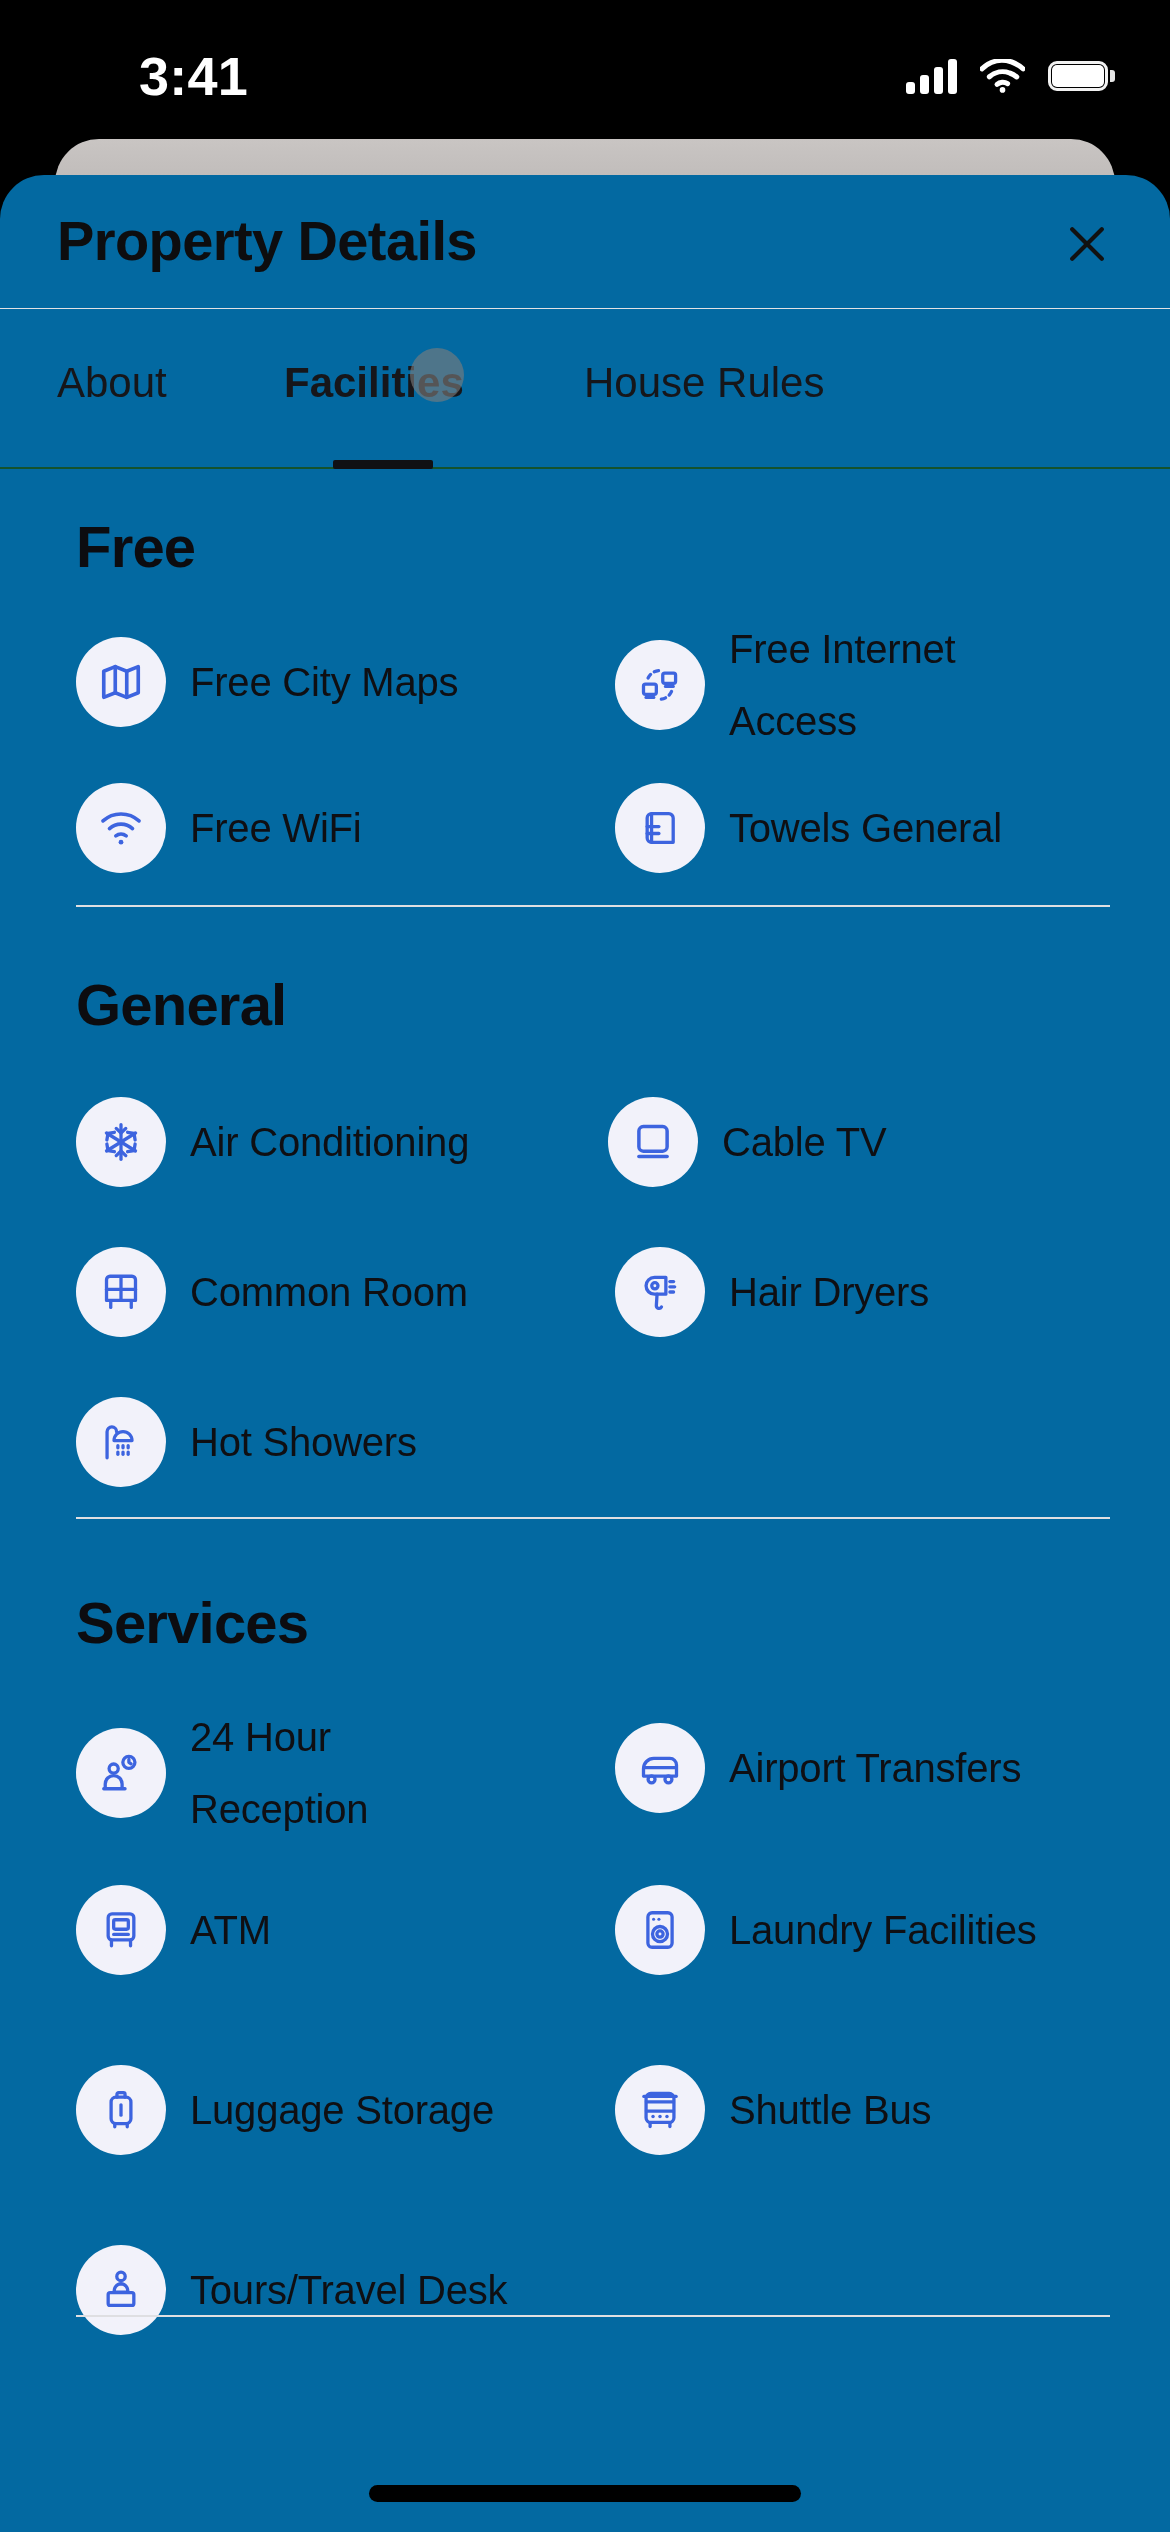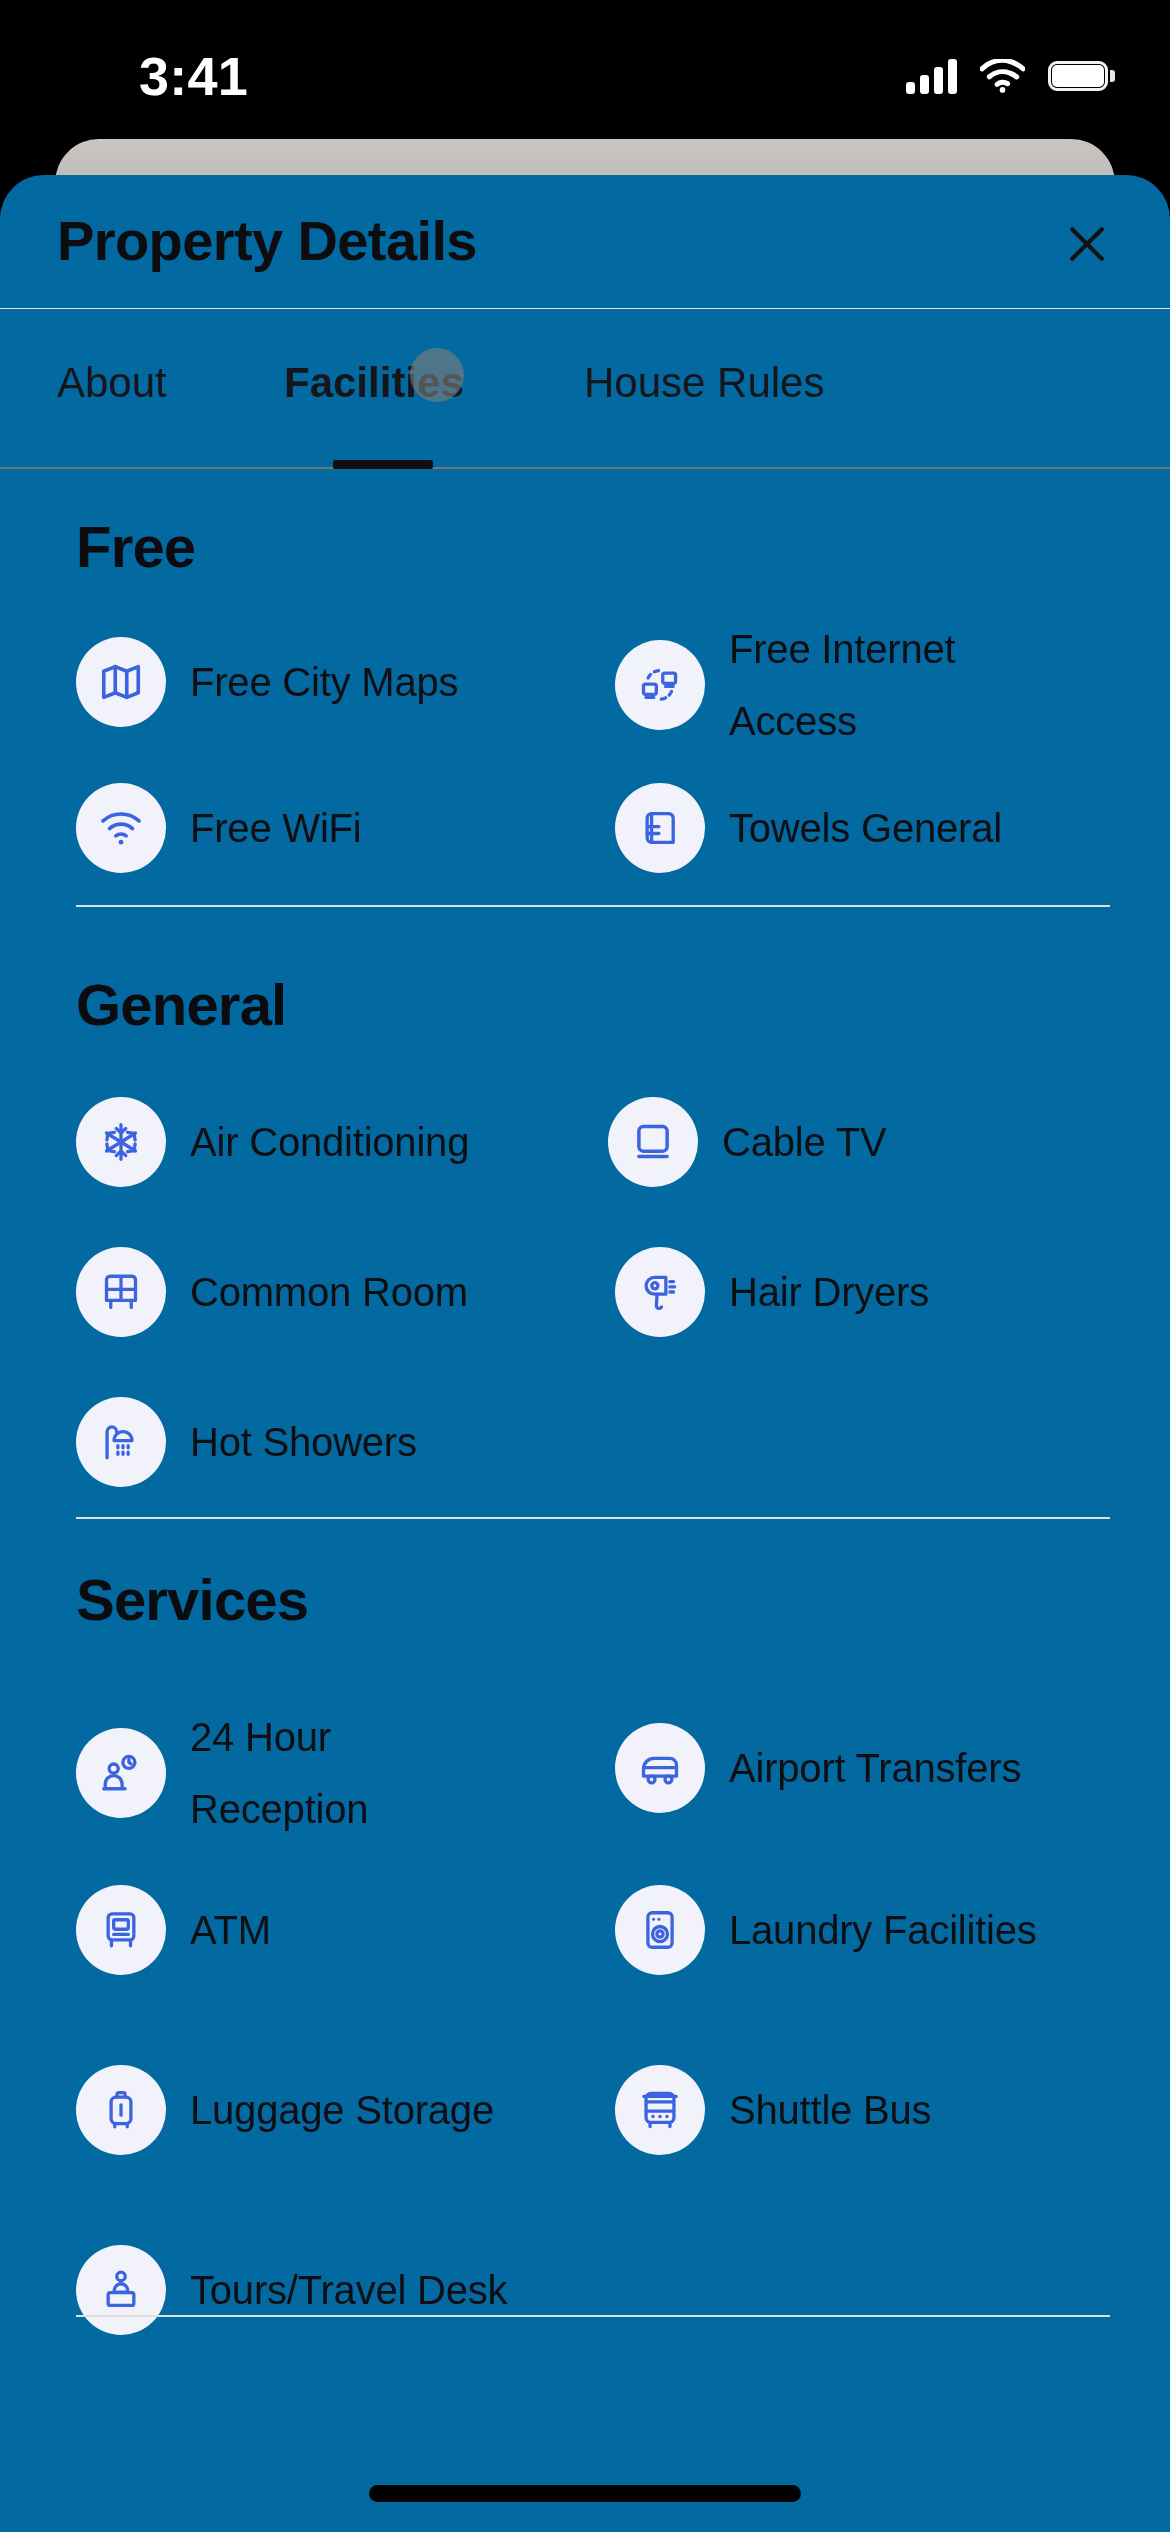--- a/index.html
+++ b/index.html
@@ -77,21 +77,21 @@
     position:absolute; right:42px; top:28px;
     width:82px; height:82px;
     display:flex; align-items:center; justify-content:center;
     background:transparent; border:none; cursor:pointer;
   }
   .close-btn svg { display:block; }
 
   
   .tabs {
     position:relative; height:160px; width:100%;
-    border-bottom:2px solid #737373;
+    border-bottom:2px solid #14532d;
   }
   .tab {
     position:absolute; top:46px;
     font-size:42px; color:#16161a; line-height:56px;
     background:none; border:none; cursor:pointer;
     font-family:"Liberation Sans", sans-serif;
     white-space:nowrap;
   }
   .tab-0 { left:57px; font-weight:400; }
   .tab-1 { left:284px; font-weight:700; }
@@ -103,21 +103,21 @@
 
   
   .content { position:relative; padding:8px; }
   .section { position:relative; }
   .section-title {
     font-size:58px; font-weight:700; color:#0c0c10;
     letter-spacing:-0.8px; line-height:68px;
   }
   .sec-free  .section-title { position:absolute; left:68px; top:36px; }
   .sec-gen   .section-title { position:absolute; left:68px; top:36px; }
-  .sec-serv  .section-title { position:absolute; left:68px; top:21px; }
+  .sec-serv  .section-title { position:absolute; left:68px; top:44px; }
 
   .grid { position:relative; }
   .amenity {
     position:absolute;
     display:flex; align-items:center; gap:24px;
     cursor:default;
   }
   .am-icon {
     flex:0 0 auto;
     width:90px; height:90px; border-radius:50%;

